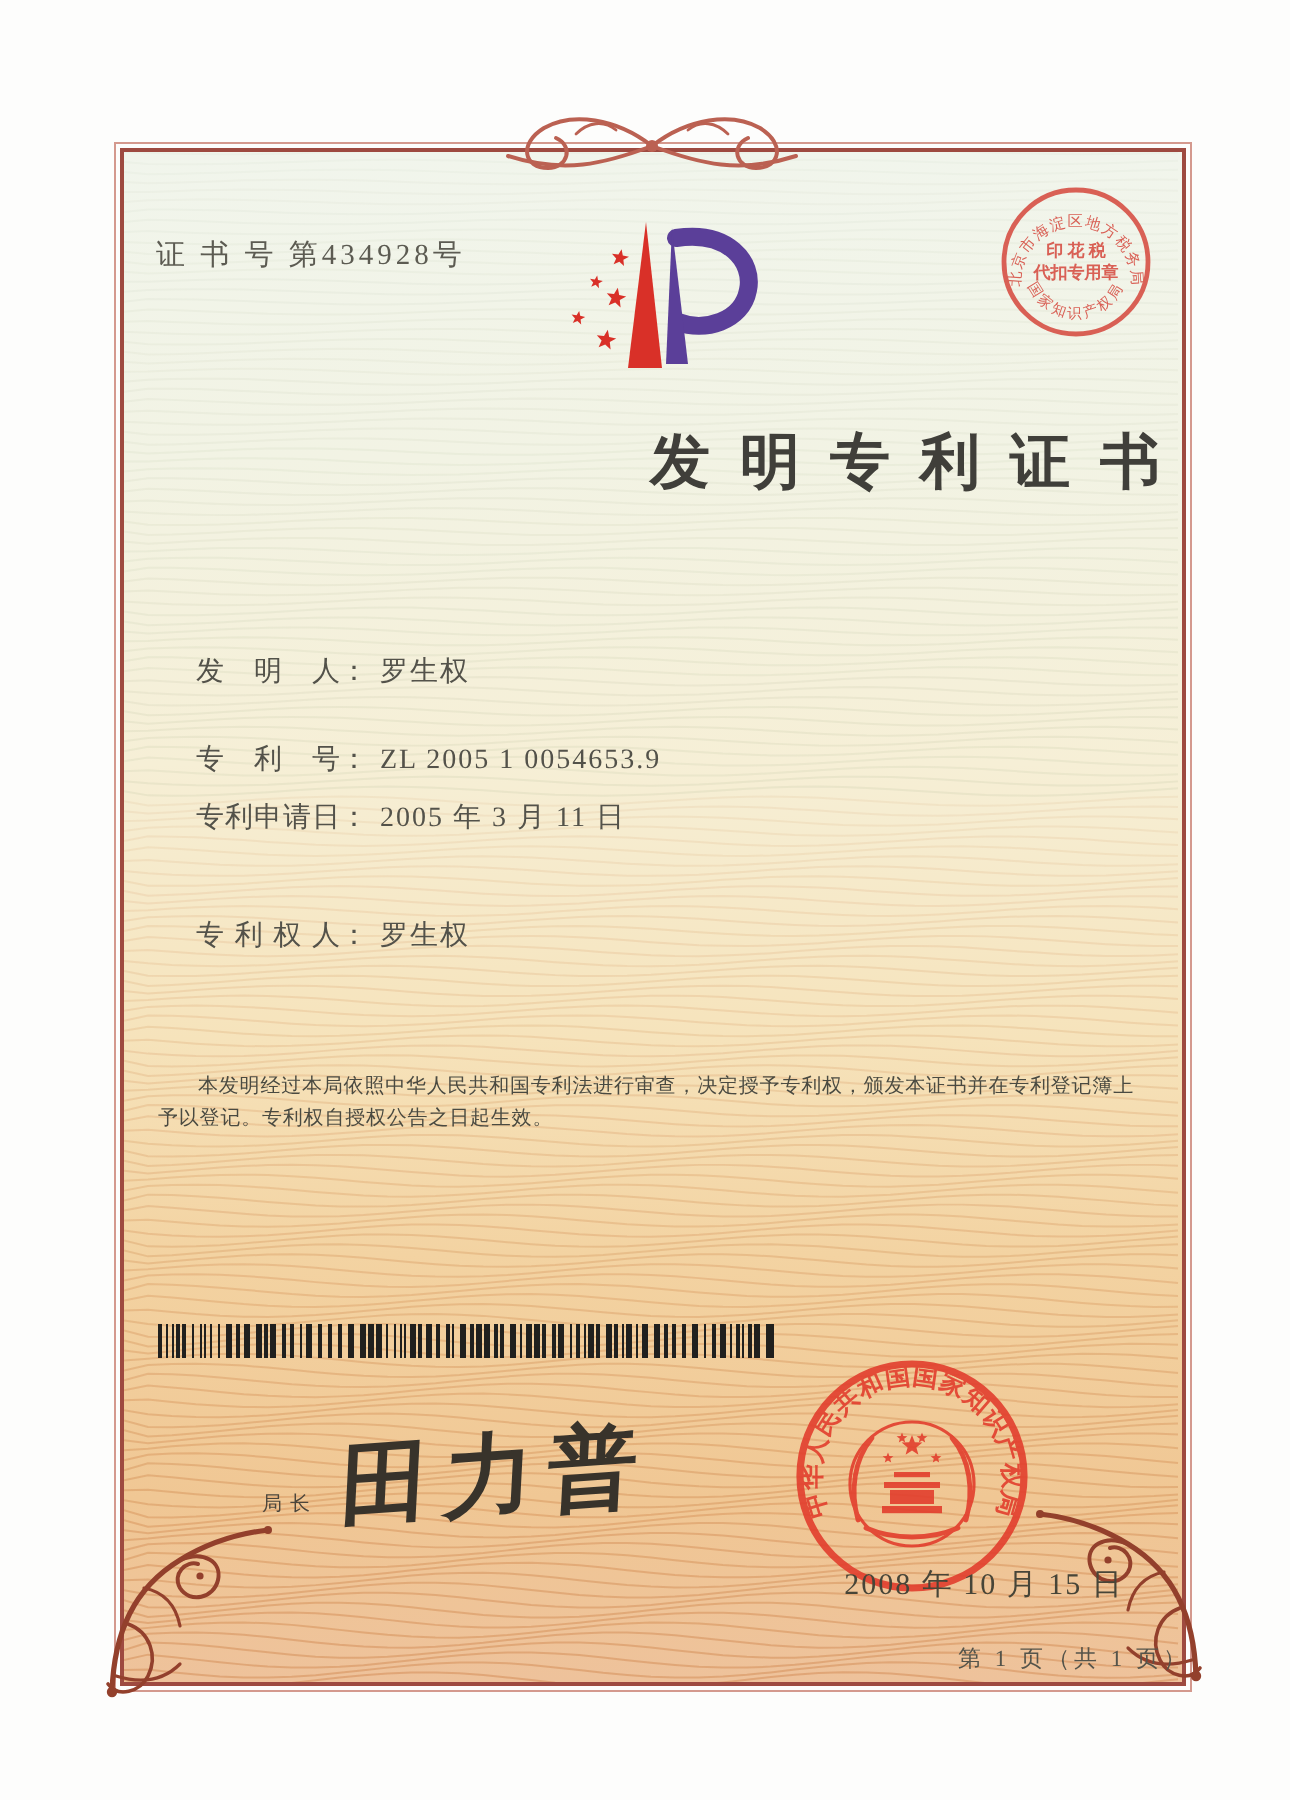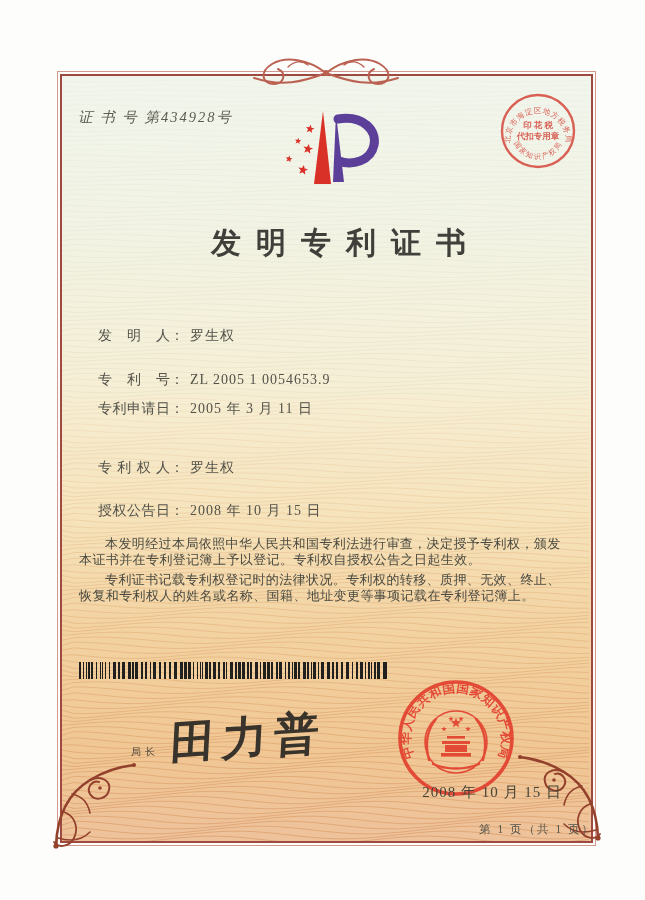--- a/index.html
+++ b/index.html
@@ -9,35 +9,35 @@
   .frame{position:absolute;left:57px;top:71px;width:537px;height:773px;border:1px solid #d4998e;}
   .frame-inner{position:absolute;inset:2px;border:2px solid #9e4a40;overflow:hidden;
     background:linear-gradient(180deg,#f1f5ec 0%,#f2f3e4 20%,#f6efd6 40%,#f6e3bb 58%,#f3d3a2 72%,#f0c794 88%,#eec29b 100%);}
   #guilloche{position:absolute;inset:0;width:100%;height:100%;}
 
   .orn{position:absolute;pointer-events:none;}
   .orn-top{left:168px;top:-19px;width:200px;height:40px;}
   .orn-bl{left:-10px;top:678px;width:92px;height:102px;}
   .orn-br{left:456px;top:670px;width:92px;height:102px;transform:scaleX(-1);}
 
-  .certno{position:absolute;left:20px;top:36px;font-size:14.5px;color:#5c5b52;letter-spacing:2px;font-style:italic;}
+  .certno{position:absolute;left:20px;top:46px;font-size:14.5px;color:#5c5b52;letter-spacing:2px;}
   .logo{position:absolute;left:223px;top:26px;width:100px;height:105px;}
   .taxseal{position:absolute;left:435px;top:14px;width:90px;height:90px;opacity:.85;}
   .taxseal .s2-stroke{stroke:var(--tax,#d5473c);fill:none;}
   .taxseal text{fill:var(--tax,#d5473c);font-family:"Liberation Serif",serif;}
 
-  .title{position:absolute;left:0;top:139px;width:100%;margin:12px;text-align:center;
+  .title{position:absolute;left:0;top:139px;width:100%;margin:0;text-align:right;
     font-size:30px;font-weight:600;color:#403f3a;letter-spacing:15px;padding-left:15px;box-sizing:border-box;}
 
   .field{position:absolute;left:40px;font-size:14px;color:#53524a;white-space:nowrap;}
   .flabel{display:inline-block;width:72px;text-align:justify;text-align-last:justify;vertical-align:bottom;}
   .fcolon{margin-right:6px;}
   .fvalue{letter-spacing:1px;}
 
-  .bodytext{position:absolute;left:21px;top:464px;width:494px;font-size:13px;line-height:15.9px;color:#4a4a41;}
+  .bodytext{position:absolute;left:21px;top:464px;width:494px;font-size:10px;line-height:15.9px;color:#4a4a41;}
   .bodytext p{margin:0;text-indent:2em;letter-spacing:.4px;}
   .bodytext p.p3{margin-top:4px;}
 
   #barcode{position:absolute;left:21px;top:590px;width:312px;height:17px;}
 
   .sig-label{position:absolute;left:73px;top:673px;font-size:10px;color:#4c463c;letter-spacing:4px;}
   .sig-name{position:absolute;left:112px;top:636px;font-size:45px;font-weight:600;color:#38332b;
     letter-spacing:7px;transform:rotate(-4deg) skewX(-7deg);white-space:nowrap;}
 
   .bigseal{position:absolute;left:333px;top:601px;width:130px;height:130px;opacity:.88;}
@@ -294,27 +294,23 @@
     </div>
     <div class="field" style="top:299px">
       <span class="flabel">专利号</span><span class="fcolon">：</span><span class="fvalue">ZL 2005 1 0054653.9</span>
     </div>
     <div class="field" style="top:328px">
       <span class="flabel">专利申请日</span><span class="fcolon">：</span><span class="fvalue">2005 年 3 月 11 日</span>
     </div>
     <div class="field" style="top:387px">
       <span class="flabel">专利权人</span><span class="fcolon">：</span><span class="fvalue">罗生权</span>
     </div>
-    <div class="field" style="top:430px">
-      <span class="flabel">授权公告日</span><span class="fcolon">：</span><span class="fvalue">2008 年 10 月 15 日</span>
-    </div>
 
     <div class="bodytext">
       <p>本发明经过本局依照中华人民共和国专利法进行审查，决定授予专利权，颁发本证书并在专利登记簿上予以登记。专利权自授权公告之日起生效。</p>
-      <p class="p3">专利证书记载专利权登记时的法律状况。专利权的转移、质押、无效、终止、恢复和专利权人的姓名或名称、国籍、地址变更等事项记载在专利登记簿上。</p>
     </div>
 
     <svg id="barcode" viewBox="0 0 312 17" preserveAspectRatio="none">
         <rect x="0" y="0" width="2" height="17" fill="#20201e"></rect>
         <rect x="4" y="0" width="1" height="17" fill="#20201e"></rect>
         <rect x="7" y="0" width="1" height="17" fill="#20201e"></rect>
         <rect x="9" y="0" width="2" height="17" fill="#20201e"></rect>
         <rect x="12" y="0" width="2" height="17" fill="#20201e"></rect>
         <rect x="17" y="0" width="1" height="17" fill="#20201e"></rect>
         <rect x="21" y="0" width="1" height="17" fill="#20201e"></rect>

